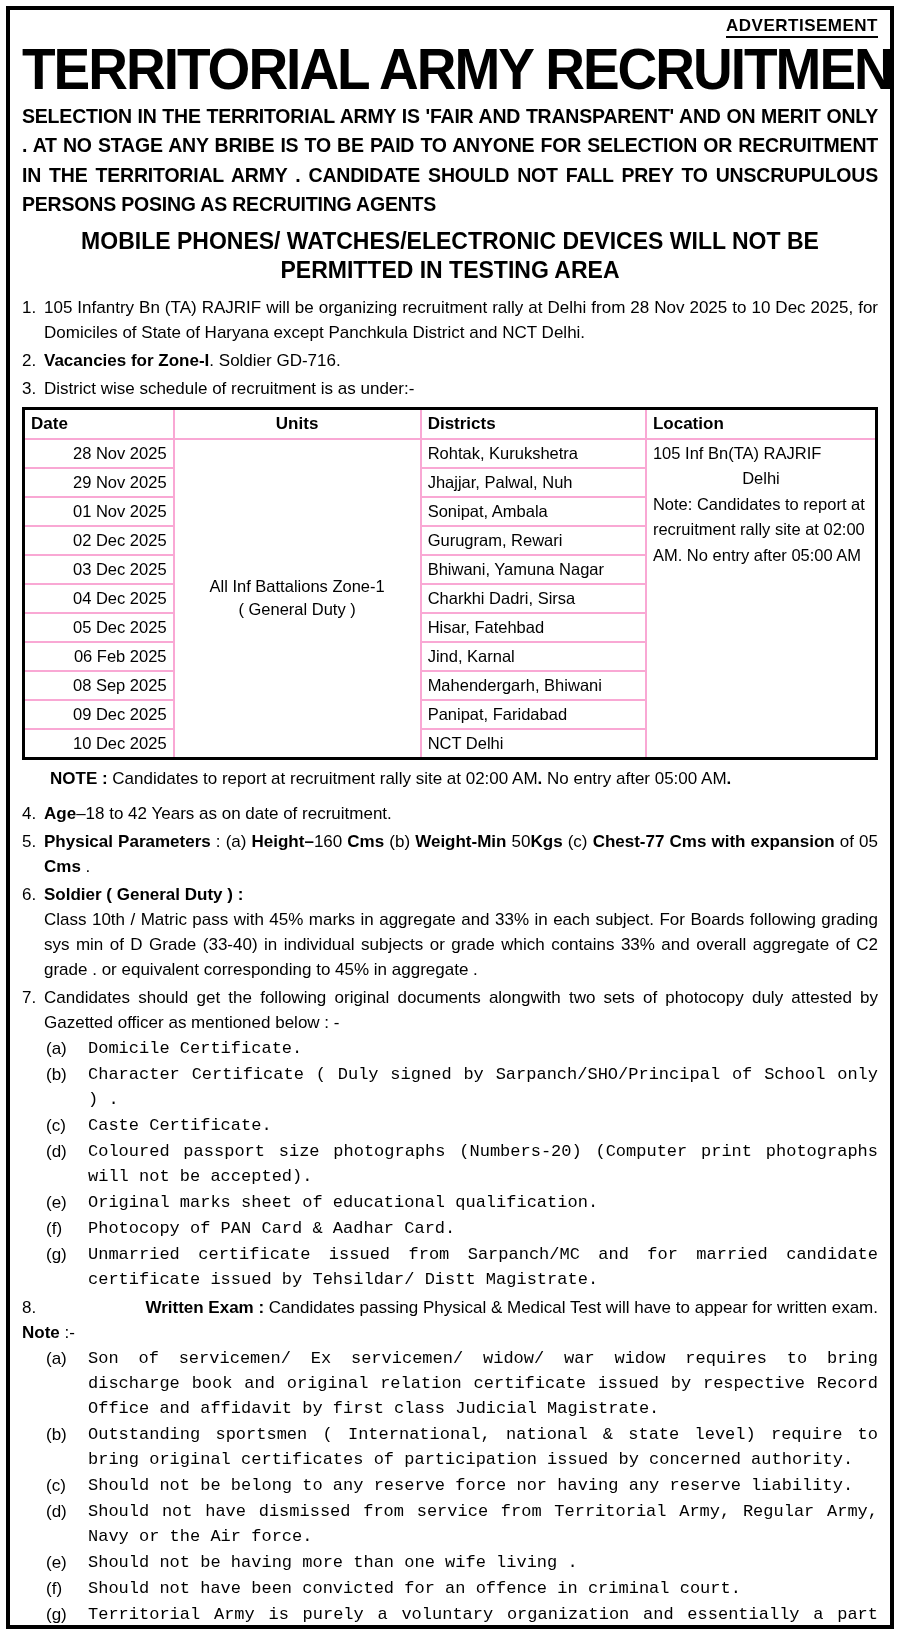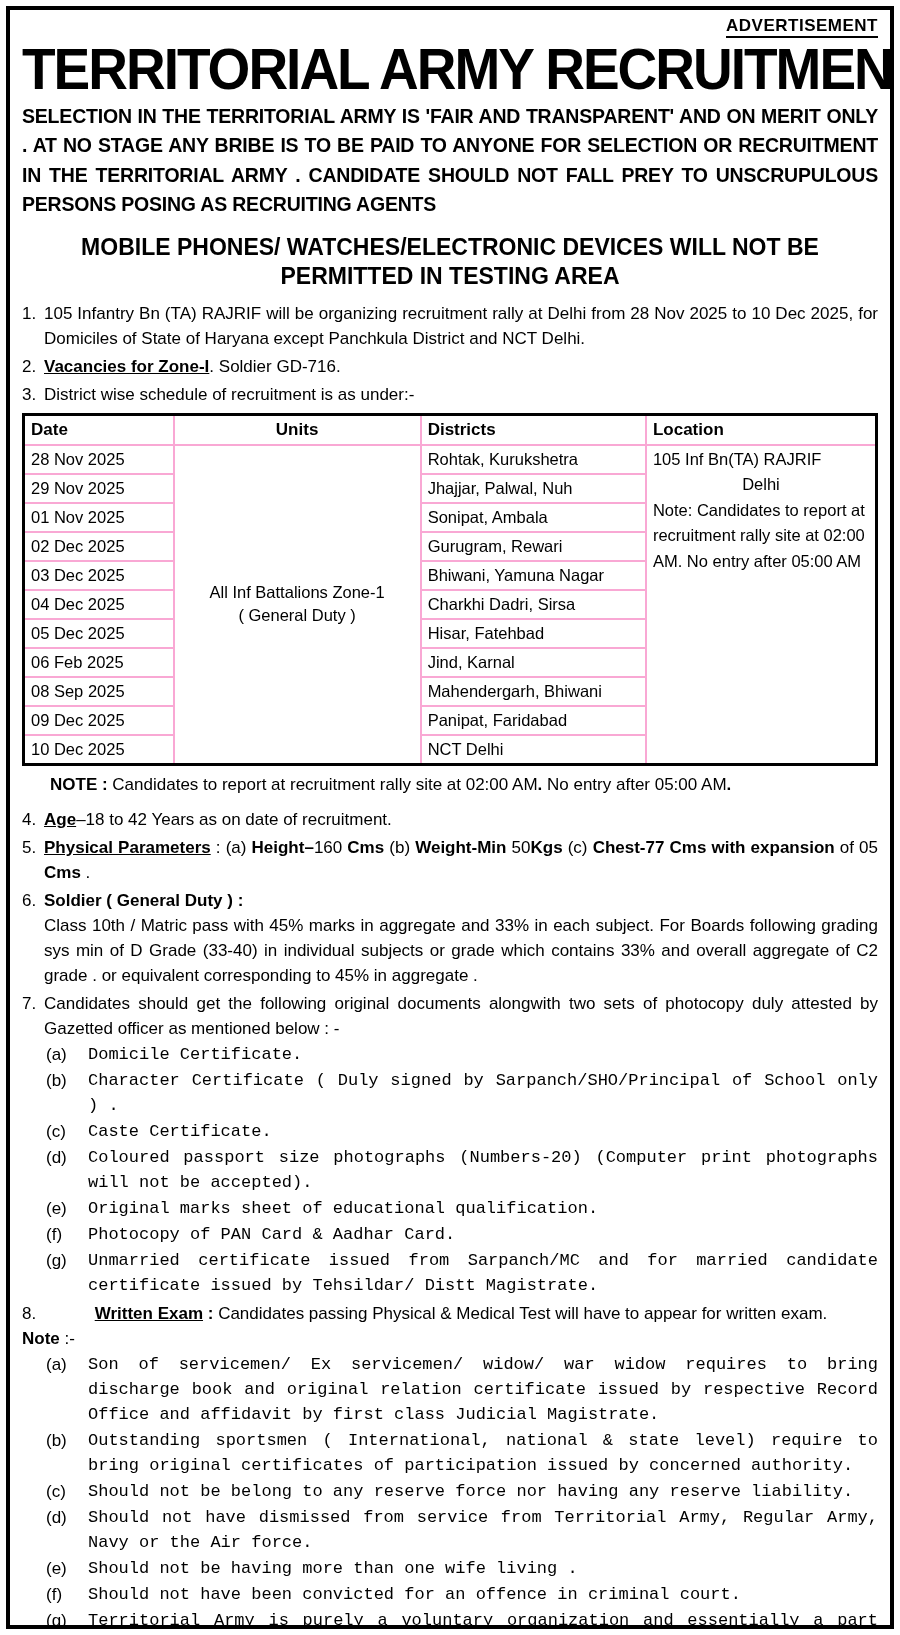--- a/index.html
+++ b/index.html
@@ -2,32 +2,32 @@
 <html><head>
 <meta charset="utf-8">
 <style>
   html,body{margin:0;padding:0;background:#fff;}
   body{width:900px;height:1635px;position:relative;font-family:"Liberation Sans",sans-serif;color:#000;}
   .page{position:absolute;left:6px;top:6px;right:6px;bottom:6px;border:4px solid #000;box-sizing:border-box;padding:6px 12px 8px 12px;overflow:hidden;}
   .adv-label{text-align:right;font-size:17px;font-weight:bold;letter-spacing:.5px;}
   .adv-label span{border-bottom:2px solid #000;padding-bottom:1px;}
   .page-title{font-size:55px;font-weight:bold;letter-spacing:-2px;text-align:left;line-height:1.02;margin:4px 0 6px 0;transform:scaleY(1.04);transform-origin:top left;white-space:nowrap;}
   .warning{font-size:19.5px;font-weight:bold;line-height:1.5;text-align:justify;letter-spacing:-0.2px;}
-  .notice{font-size:23px;font-weight:bold;text-align:center;line-height:1.25;margin:14px auto 10px auto;width:88%;}
+  .notice{font-size:23px;font-weight:bold;text-align:center;line-height:1.25;margin:8px auto 10px auto;width:88%;}
   .body-text{font-size:17px;line-height:25px;}
   .num-item{display:flex;margin-top:3px;}
   .num{flex:0 0 22px;}
   .num-body{flex:1;text-align:justify;}
   .run-b{font-weight:bold;}
-  .run-u{text-decoration:underline;font-weight:bold;}
+  .run-u{font-weight:bold;}
   table.sched{border-collapse:collapse;width:100%;margin-top:6px;border:3px solid #000;}
   table.sched th,table.sched td{border:2px solid #f9a8d4;padding:1px 6px;font-size:16.5px;}
   table.sched th{text-align:left;font-size:17px;height:26px;}
   table.sched th.c{text-align:center;margin-left:40px;}
-  table.sched td.date{width:140px;height:25px;white-space:nowrap;}
+  table.sched td.date{width:140px;height:25px;white-space:nowrap;text-align:right;}
   table.sched td.units{width:250px;text-align:center;vertical-align:middle;line-height:1.4;}
   table.sched td.districts{width:215px;white-space:nowrap;}
   table.sched td.location{width:230px;vertical-align:top;line-height:1.55;margin-left:44px;}
   .loc-l1{text-align:left;}
   .loc-l2{text-align:center;}
   .table-note{margin:6px 0 10px 28px;}
   .sub-item{display:flex;margin-left:24px;margin-top:1px;}
   .sub-letter{flex:0 0 42px;}
   .sub-text{flex:1;text-align:justify;font-family:Liberation Mono, monospace;}
   .footer{position:relative;margin-top:16px;min-height:130px;}
@@ -174,21 +174,21 @@
           <span class="sub-text">Photocopy of PAN Card &amp; Aadhar Card.</span>
         </div>
         <div class="sub-item">
           <span class="sub-letter">(g)</span>
           <span class="sub-text">Unmarried certificate issued from Sarpanch/MC and for married candidate certificate issued by Tehsildar/ Distt Magistrate.</span>
         </div>
       </div>
 
     <div class="num-item">
       <span class="num">8.</span>
-      <span class="num-body" style="text-align:center"><span class="run-u">Written Exam</span><span class="run-b"> :</span><span> Candidates passing Physical &amp; Medical Test will have to appear for written exam.</span></span>
+      <span class="num-body" style="text-align:right"><span class="run-u">Written Exam</span><span class="run-b"> :</span><span> Candidates passing Physical &amp; Medical Test will have to appear for written exam.</span></span>
     </div>
 
     <div><span class="run-b">Note</span><span> :-</span></div>
     <div>
         <div class="sub-item">
           <span class="sub-letter">(a)</span>
           <span class="sub-text">Son of servicemen/ Ex servicemen/ widow/ war widow requires to bring discharge book and original relation certificate issued by respective Record Office and affidavit by first class Judicial Magistrate.</span>
         </div>
         <div class="sub-item">
           <span class="sub-letter">(b)</span>

